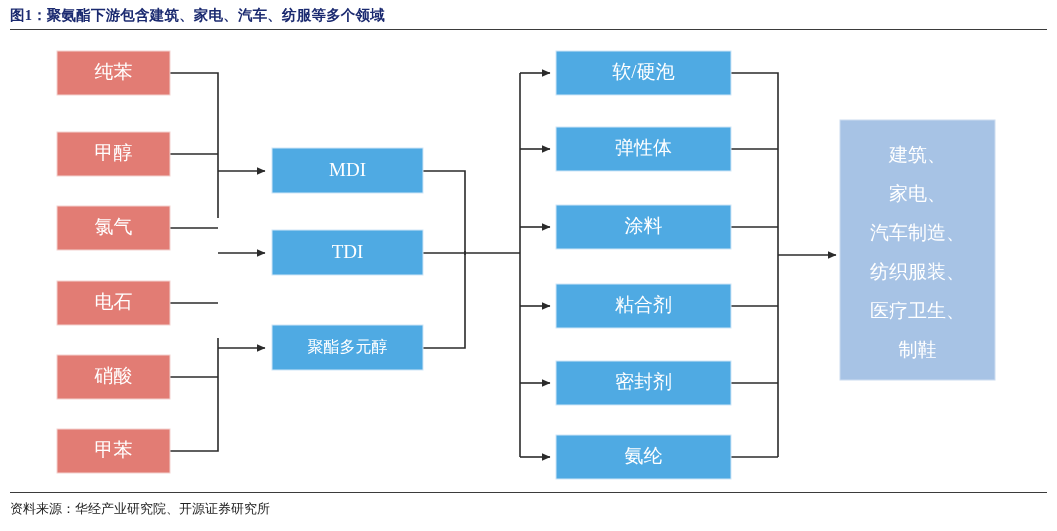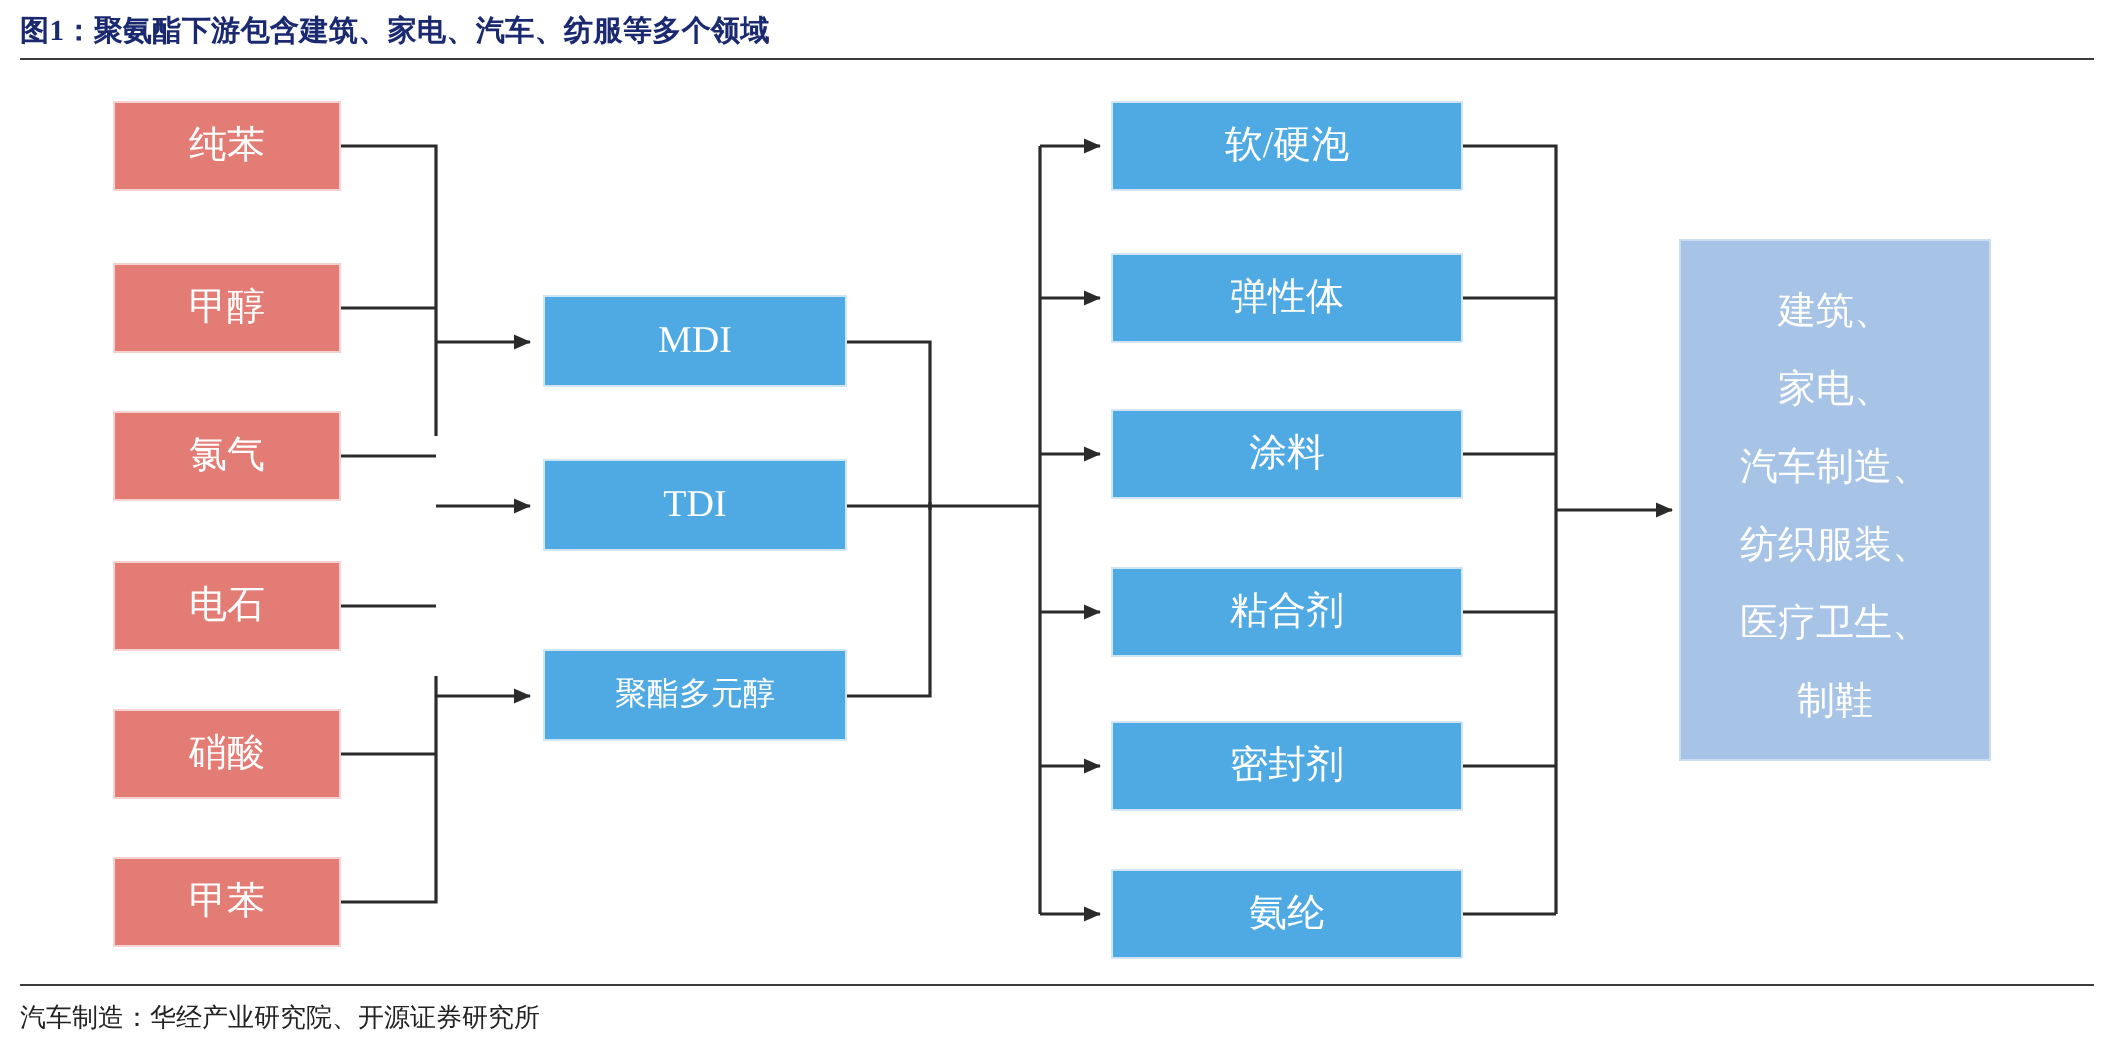--- a/index.html
+++ b/index.html
@@ -202,15 +202,15 @@
       <text class="node-label lbl-final" x="917.5" y="125">建筑、</text>
       <text class="node-label lbl-final" x="917.5" y="164">家电、</text>
       <text class="node-label lbl-final" x="917.5" y="203">汽车制造、</text>
       <text class="node-label lbl-final" x="917.5" y="242">纺织服装、</text>
       <text class="node-label lbl-final" x="917.5" y="281">医疗卫生、</text>
       <text class="node-label lbl-final" x="917.5" y="320">制鞋</text>
     </g>
   </svg>
 
   <div class="rule-bottom"></div>
-  <div class="source-line">汽车制造：华经产业研究院、开源证券研究所</div>
+  <div class="source-line">资料来源：华经产业研究院、开源证券研究所</div>
 
 </div>
 
 </body></html>

